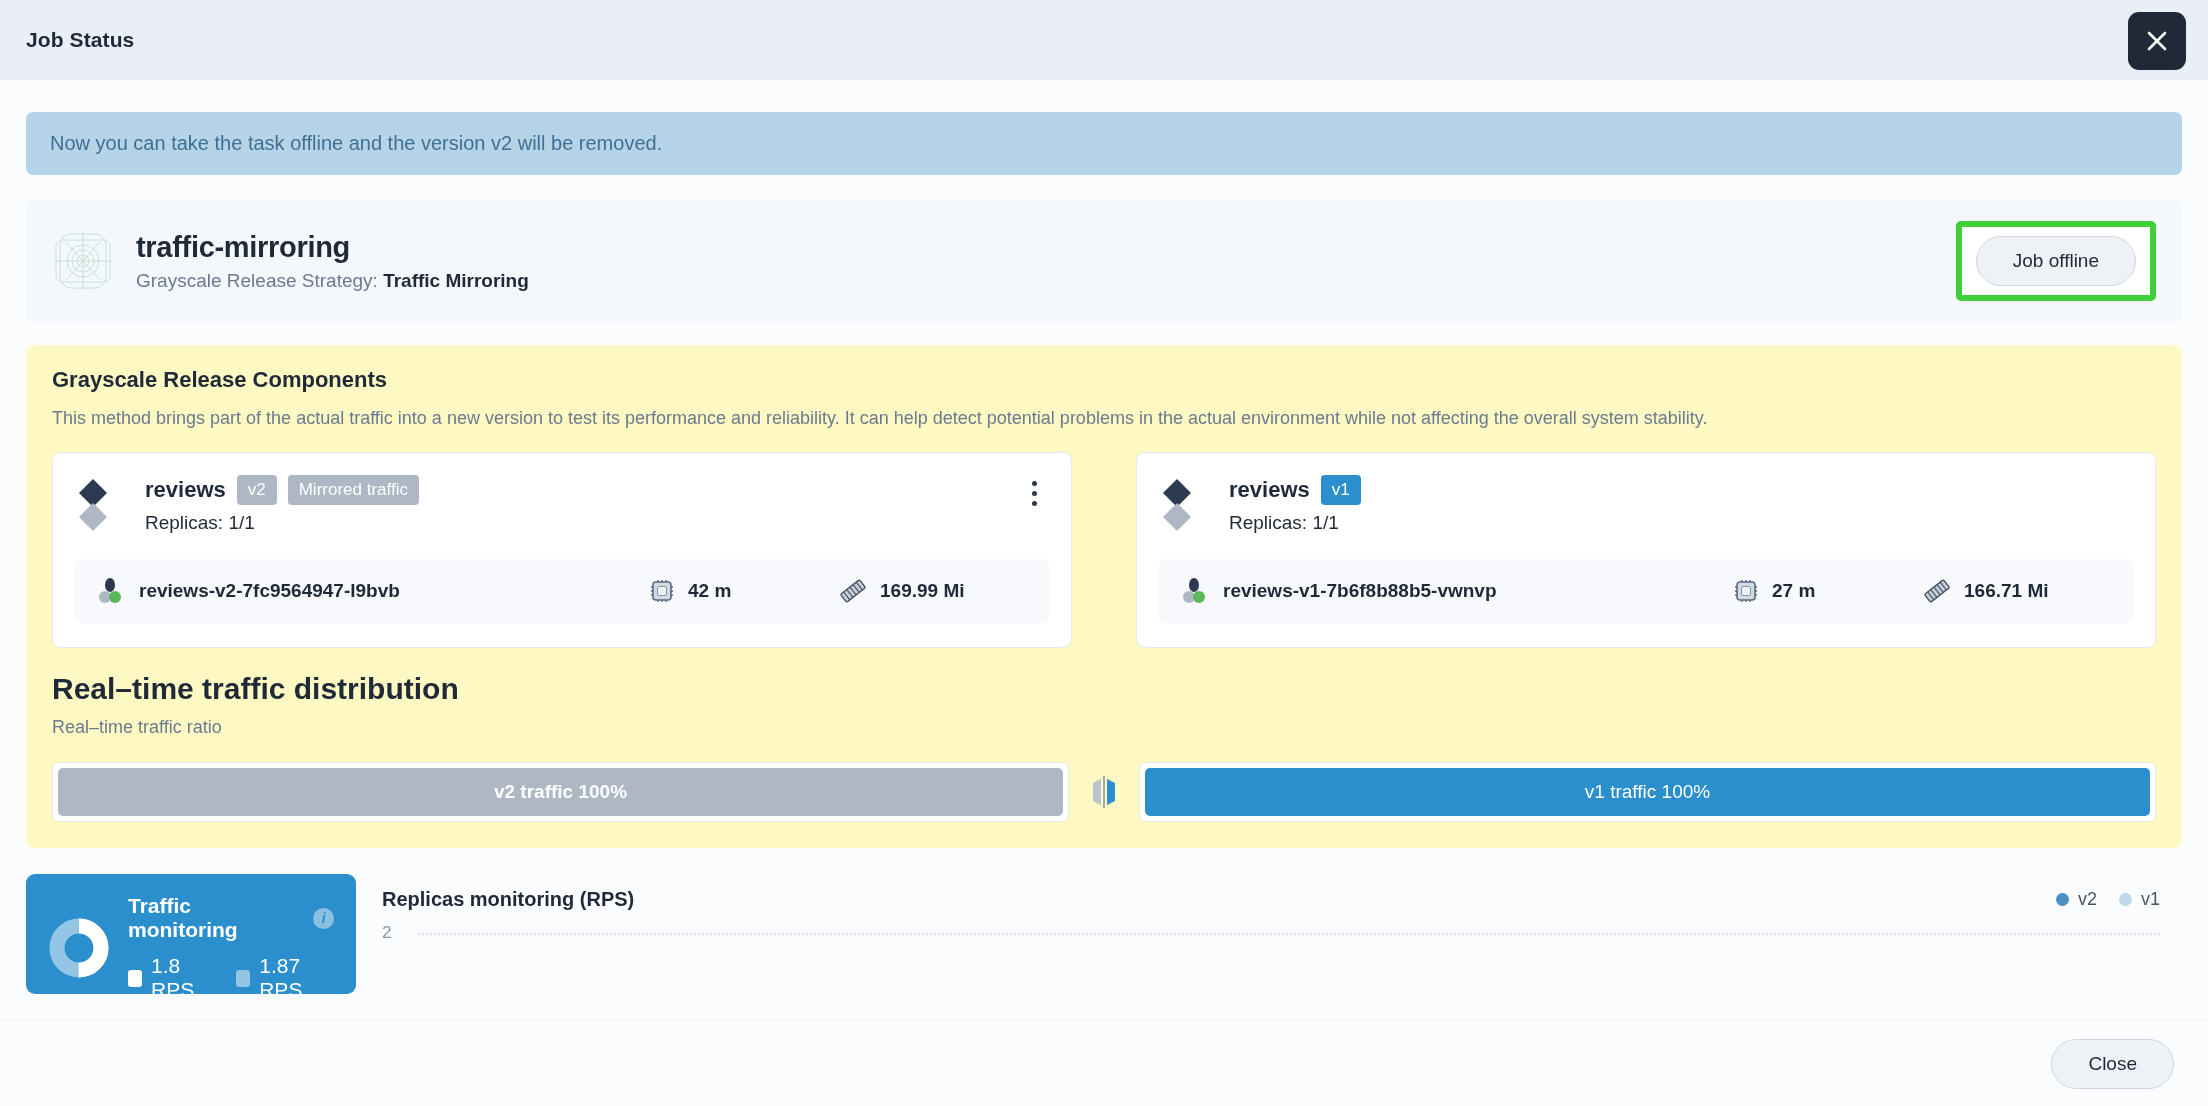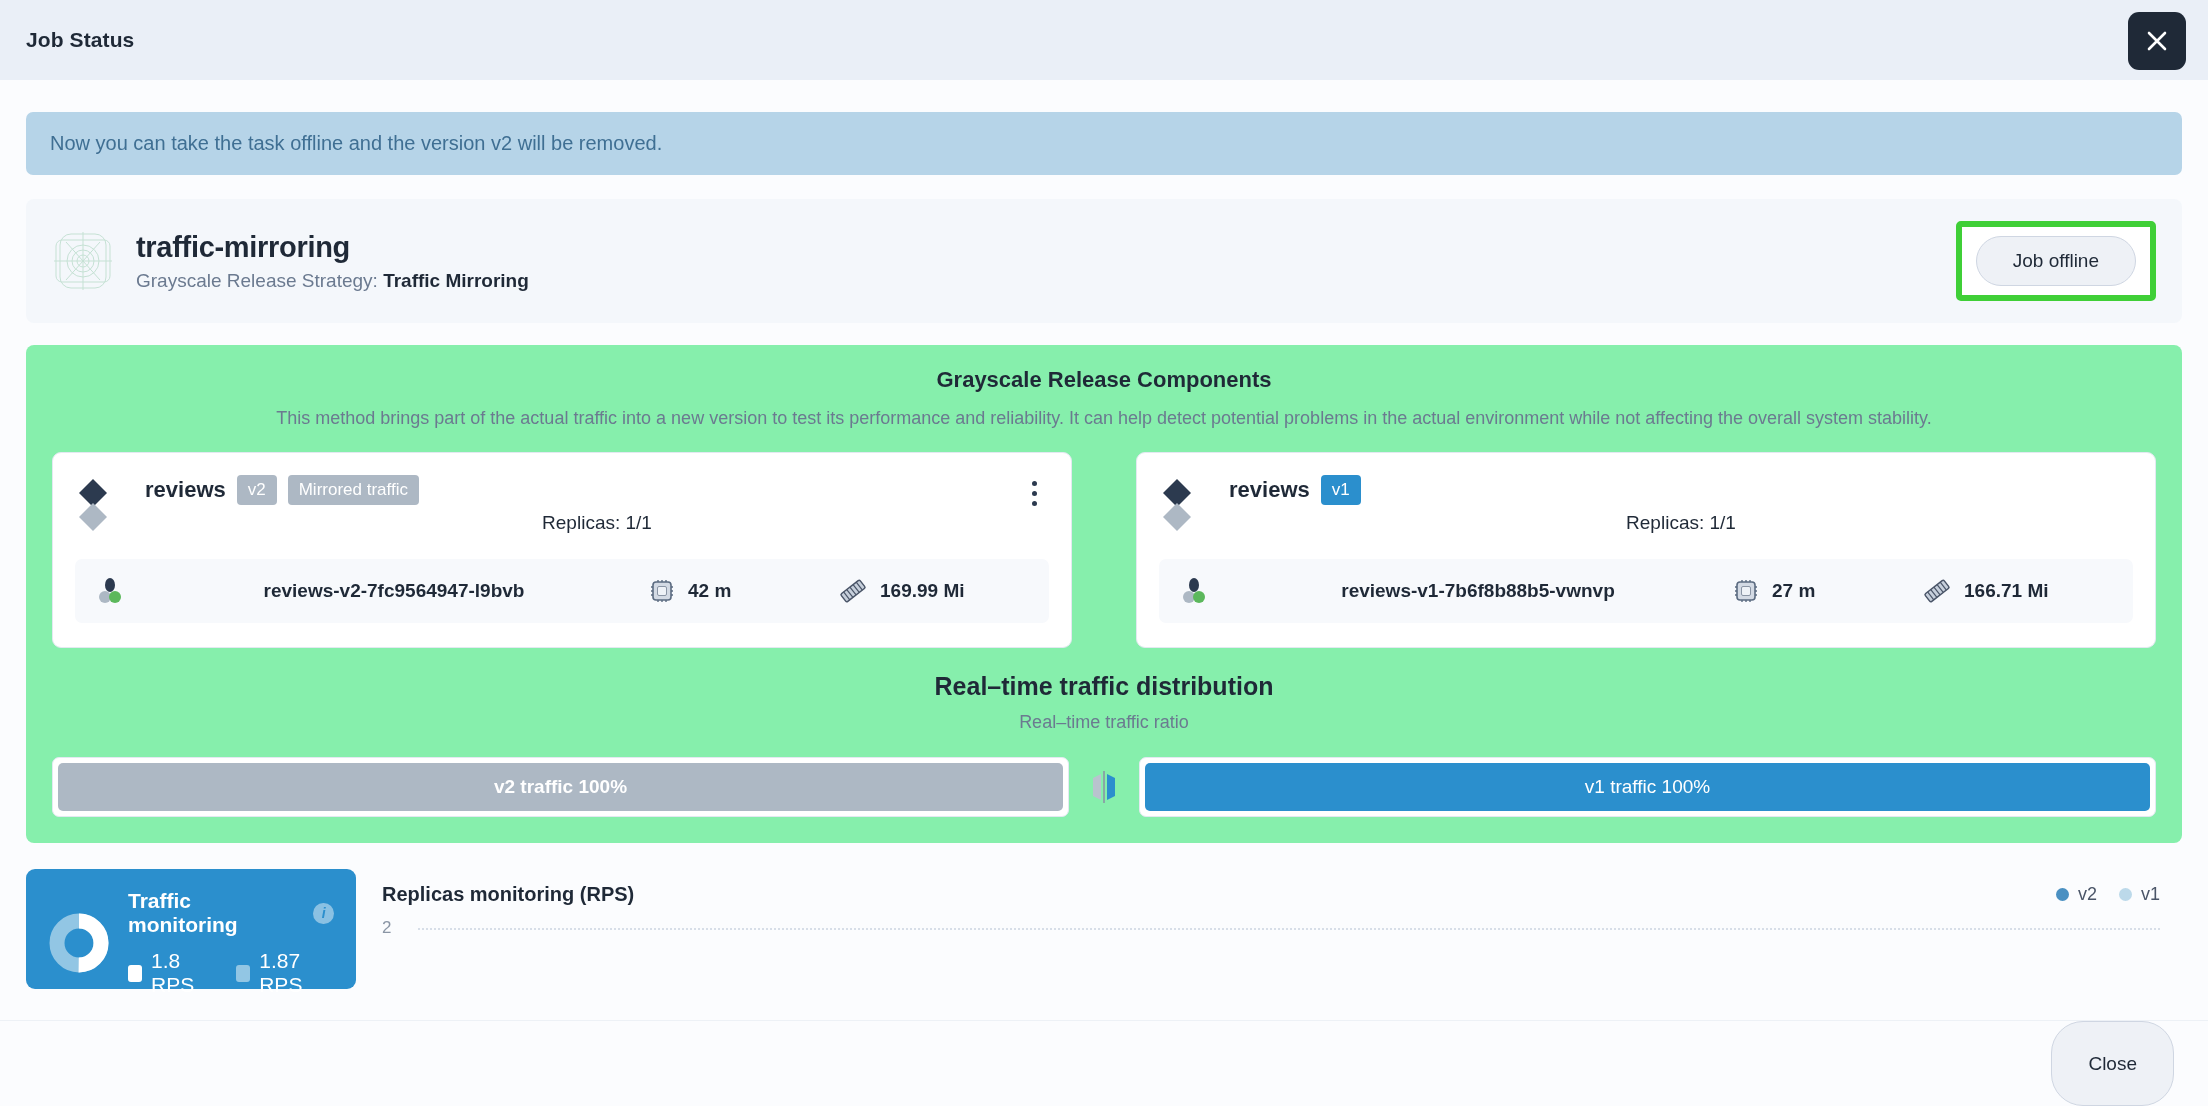--- a/index.html
+++ b/index.html
@@ -53,21 +53,21 @@
     border: 6px solid #3fcf37; background: #ffffff;
     padding: 9px 14px; border-radius: 5px;
   }
   .btn-pill {
     background: #eef1f6; border: 1px solid #cfd6e2; border-radius: 32px;
     padding: 13px 36px; font-size: 19px; color: #1f2937;
     cursor: pointer; font-family: inherit; white-space: nowrap;
   }
 
   
-  .section { background: #86efac; border-radius: 8px; padding: 22px 26px 26px 26px; text-align: center; }
+  .section { background: #fef9c3; border-radius: 8px; padding: 22px 26px 26px 26px; }
   .section-title { font-size: 22px; font-weight: bold; color: #1f2937; margin-bottom: 13px; }
   .section-desc { font-size: 18px; color: #6b7a90; line-height: 1.35; margin-bottom: 22px; }
 
   .cards-row { display: flex; gap: 64px; margin-bottom: 10px; }
   .comp-card {
     flex: 1; background: #ffffff; border: 1px solid #e3e9f1;
     border-radius: 9px; padding: 22px 22px 24px 22px;
   }
   .comp-head { display: flex; align-items: flex-start; position: relative; }
   .comp-icon { width: 52px; height: 62px; flex: 0 0 52px; margin-right: 18px; }
@@ -84,21 +84,21 @@
   .pod-row {
     margin-top: 22px; background: #f7f9fc; border-radius: 7px;
     display: flex; align-items: center; padding: 17px 20px;
   }
   .pod-icon { width: 30px; height: 30px; flex: 0 0 30px; margin-right: 14px; }
   .pod-name { font-size: 19px; font-weight: bold; color: #1f2937; flex: 1; }
   .metric { display: flex; align-items: center; gap: 13px; width: 190px; }
   .metric-val { font-size: 19px; font-weight: bold; color: #1f2937; }
 
   
-  .rt-title { font-size: 25px; font-weight: bold; color: #1f2937; margin: 24px 0 11px 0; }
+  .rt-title { font-size: 30px; font-weight: bold; color: #1f2937; margin: 24px 0 11px 0; }
   .rt-sub { font-size: 18px; color: #6b7a90; margin-bottom: 24px; }
   .bars-row { display: flex; align-items: center; gap: 0; }
   .bar-shell { flex: 1; background: #ffffff; border: 1px solid #e3e9f1; border-radius: 7px; padding: 5px; }
   .bar {
     border-radius: 5px; height: 48px; display: flex;
     align-items: center; justify-content: center;
     font-size: 19px; color: #ffffff;
   }
   .bar.gray { background: #adb8c4; font-weight: bold; }
   .bar.blue { background: #2b8fcd; }
@@ -132,21 +132,21 @@
   .cl-item { display: flex; align-items: center; gap: 9px; font-size: 18px; color: #4a5568; }
   .cl-dot { width: 13px; height: 13px; border-radius: 50%; display: block; }
   .chart-plot { position: relative; margin-top: 22px; height: 60px; }
   .ytick { position: absolute; left: 0; top: -10px; font-size: 17px; color: #8a95a5; }
   .gridline { position: absolute; left: 36px; right: 0; top: 0; border-top: 2px dotted #d7dee8; }
 
   
   .modal-footer {
     position: absolute; bottom: 0; left: 0; right: 0; height: 86px;
     background: #fbfcfe; border-top: 1px solid #edf1f6;
-    display: flex; justify-content: flex-end;
+    display: flex; align-items: center; justify-content: flex-end;
     padding-right: 34px;
   }
 </style>
 </head>
 <body>
 
 <div class="modal">
 
   <div class="modal-header">
     <div class="modal-title">Job Status</div>

